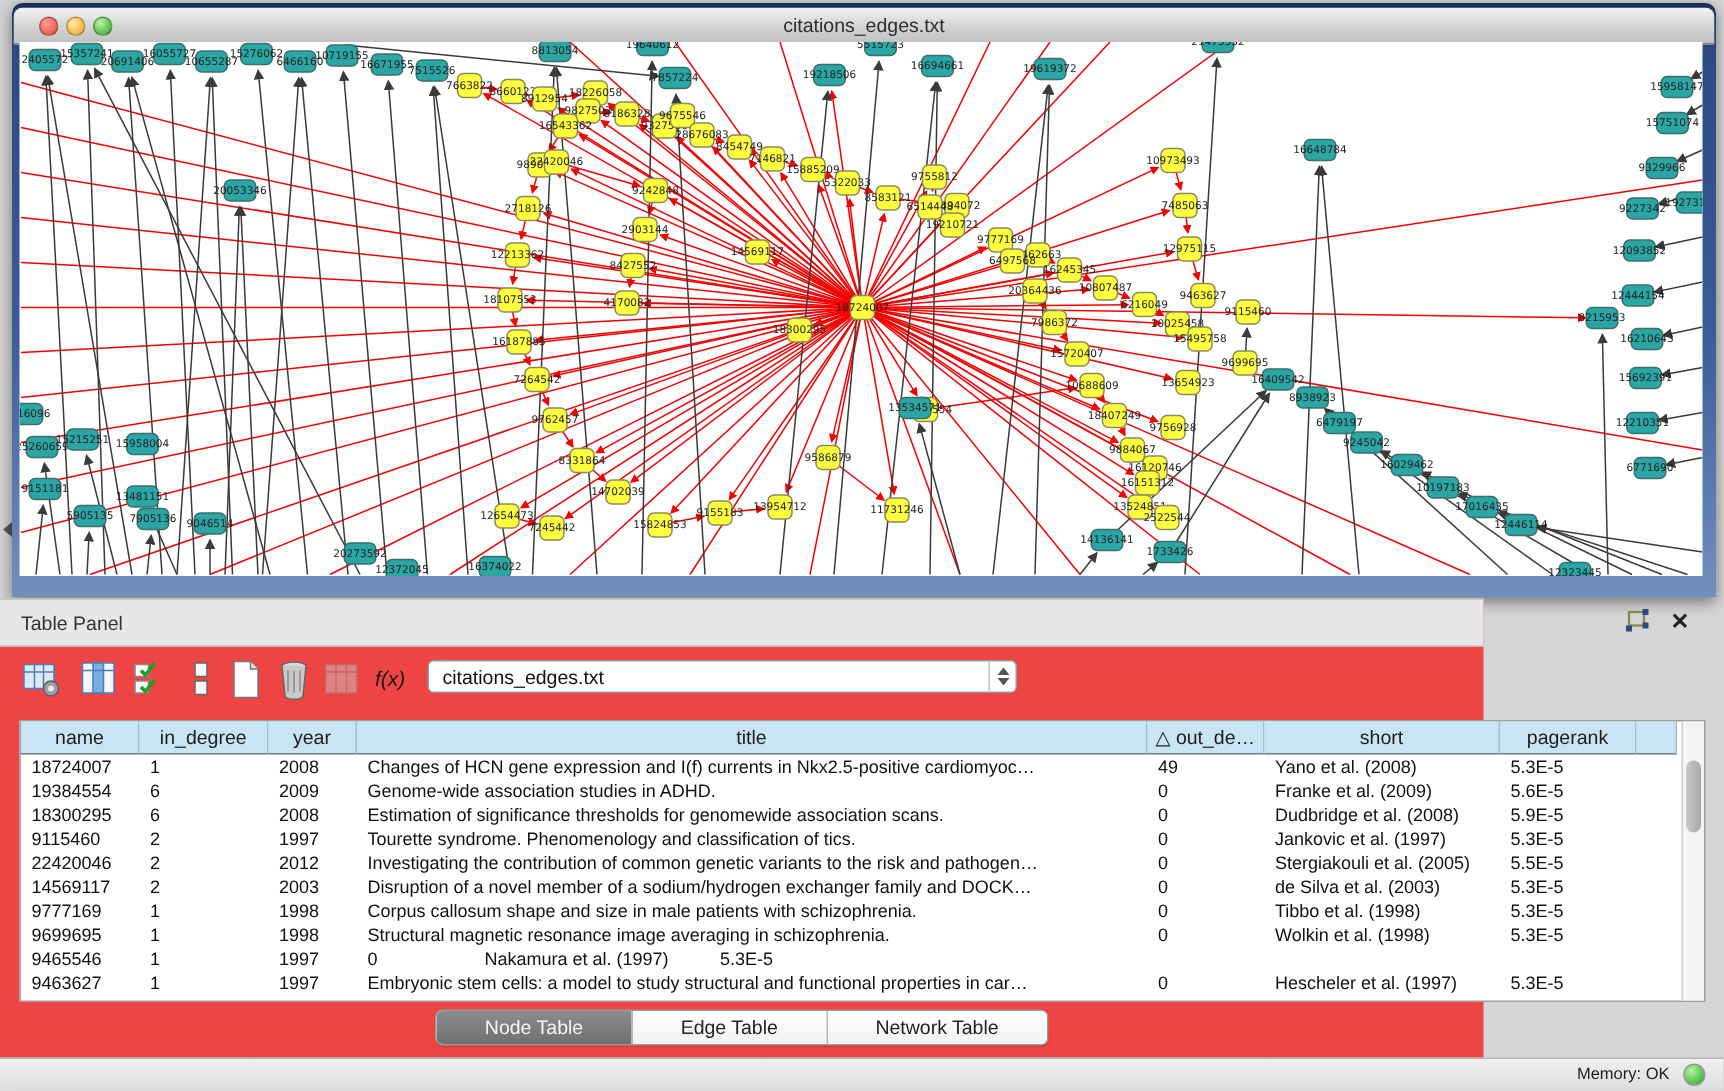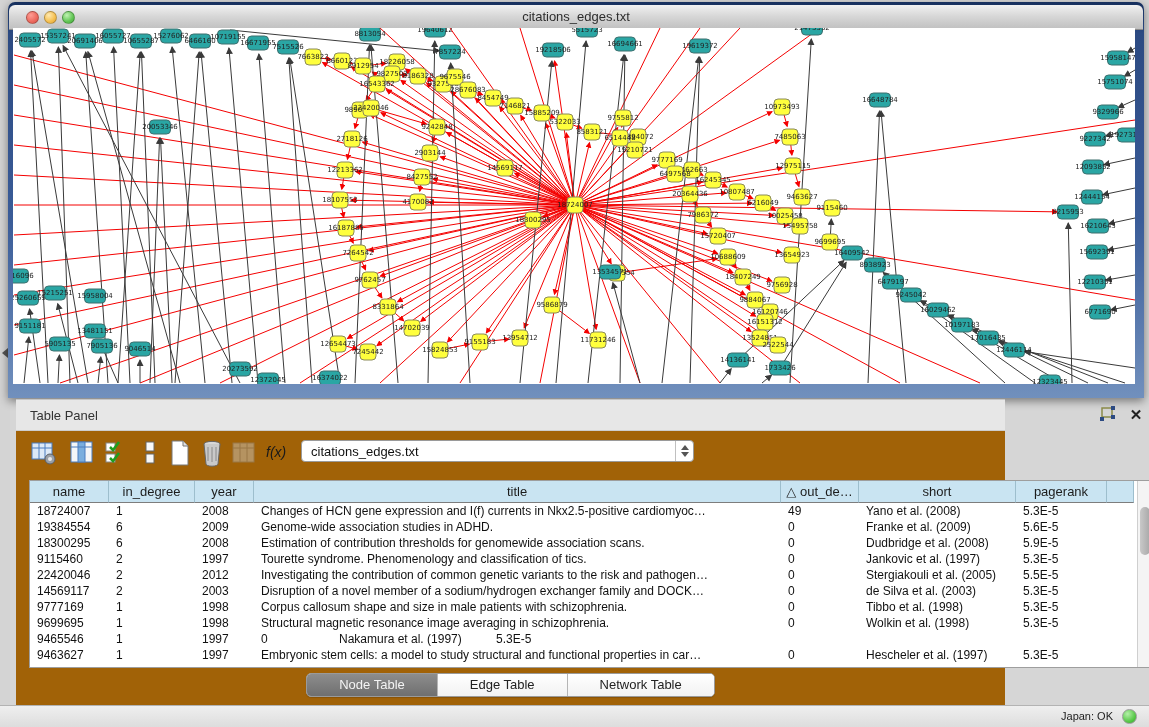--- a/index.html
+++ b/index.html
@@ -25,21 +25,21 @@
   .tl.yel{left:35px;background:radial-gradient(circle at 35% 30%,#ffe9b0,#f5bf4f 60%,#dfa33a);}
   .tl.grn{left:53px;background:radial-gradient(circle at 35% 30%,#c0f2b2,#61c554 60%,#48a83e);}
   .canvas{position:absolute;left:5px;top:26px;width:1122px;height:356px;background:#ffffff;overflow:hidden;}
   .canvas svg{display:block;}
   .edge-r{stroke:#f40000;stroke-width:1;}
   .edge-k{stroke:#3a3a3a;stroke-width:1;}
   .gnode-y{fill:#ffff3d;stroke:#8a8a5a;stroke-width:1;}
   .gnode-t{fill:#2aa6a4;stroke:#3c6e6d;stroke-width:1;}
   .glabel{font-family:"DejaVu Sans",sans-serif;font-size:7px;fill:#222;text-anchor:middle;}
   
-  .table-panel{position:absolute;left:16px;top:399px;width:989px;height:306px;background:#a16207;}
+  .table-panel{position:absolute;left:0;top:399px;width:989px;height:306px;background:#ef4444;}
   .panel-head{position:absolute;left:0;top:0;width:100%;height:30px;background:#e7e7e7;
     border-top:1px solid #c6c6c6;border-bottom:1px solid #cdcdcd;}
   .panel-title{position:absolute;left:14px;top:8px;font-size:13px;color:#333;}
   .float-btn{position:absolute;left:1083px;top:6px;width:20px;height:18px;cursor:default;}
   .close-btn{position:absolute;left:1110px;top:5px;width:20px;height:20px;
     font-size:15px;font-weight:bold;color:#222;text-align:center;line-height:20px;}
   
   .toolbar{position:absolute;left:0;top:31px;width:100%;height:48px;}
   .tool-btn{position:absolute;top:9px;width:28px;height:28px;}
   .tool-btn svg{display:block;}
@@ -669,21 +669,21 @@
           <div class="td" style="width: 59px;">2009</div>
           <div class="td" style="width: 527px;">Genome-wide association studies in ADHD.</div>
           <div class="td" style="width: 78px;">0</div>
           <div class="td" style="width: 157px;">Franke et al. (2009)</div>
           <div class="td" style="width: 91px;">5.6E-5</div>
         </div>
         <div class="tr">
           <div class="td" style="width: 79px;">18300295</div>
           <div class="td" style="width: 86px;">6</div>
           <div class="td" style="width: 59px;">2008</div>
-          <div class="td" style="width: 527px;">Estimation of contribution thresholds for genomewide association scans.</div>
+          <div class="td" style="width: 527px;">Estimation of significance thresholds for genomewide association scans.</div>
           <div class="td" style="width: 78px;">0</div>
           <div class="td" style="width: 157px;">Dudbridge et al. (2008)</div>
           <div class="td" style="width: 91px;">5.9E-5</div>
         </div>
         <div class="tr">
           <div class="td" style="width: 79px;">9115460</div>
           <div class="td" style="width: 86px;">2</div>
           <div class="td" style="width: 59px;">1997</div>
           <div class="td" style="width: 527px;">Tourette syndrome. Phenomenology and classification of tics.</div>
           <div class="td" style="width: 78px;">0</div>
@@ -752,15 +752,15 @@
   <div class="tabs">
     <div class="seg">
       <div class="seg-btn sel">Node Table</div>
       <div class="seg-btn">Edge Table</div>
       <div class="seg-btn">Network Table</div>
     </div>
   </div>
 </div>
 
 <div class="statusbar">
-  <span class="mem-label">Japan: OK</span>
+  <span class="mem-label">Memory: OK</span>
   <span class="mem-led"></span>
 </div>
 
 </body></html>

